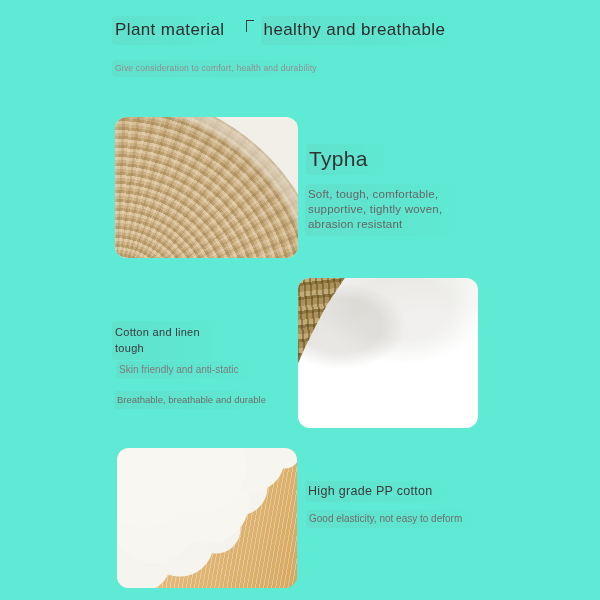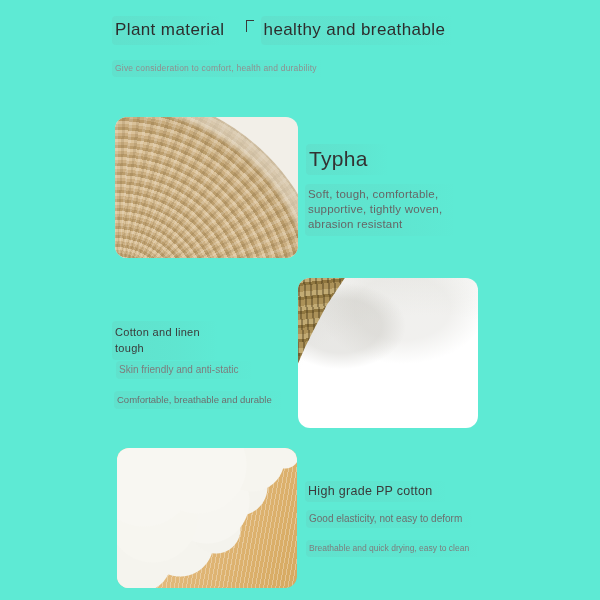--- a/index.html
+++ b/index.html
@@ -117,25 +117,24 @@
     <div>supportive, tightly woven,</div>
     <div>abrasion resistant</div>
   </div>
   <div class="abs h-typha smudge">Typha</div>
 
   <div class="abs h-fabric smudge">
     <div>Cotton and linen</div>
     <div>tough</div>
   </div>
   <div class="abs pt-fabric-1 smudge">Skin friendly and anti-static</div>
-  <div class="abs pt-fabric-2 smudge">Comfortable, breathable and durable</div>
+  <div class="abs pt-fabric-2 smudge">Breathable, breathable and durable</div>
   <div class="abs img-card card-cushion">
     <div class="basket-wedge"></div>
   </div>
 
   <div class="abs img-card card-fluff">
     <div class="fluff"></div>
   </div>
   <div class="abs pt-pp-1 smudge">Good elasticity, not easy to deform</div>
   <div class="abs h-pp smudge">High grade PP cotton</div>
-  <div class="abs pt-pp-2 smudge">Breathable and quick drying, easy to clean</div>
 
 </div>
 
 </body></html>

